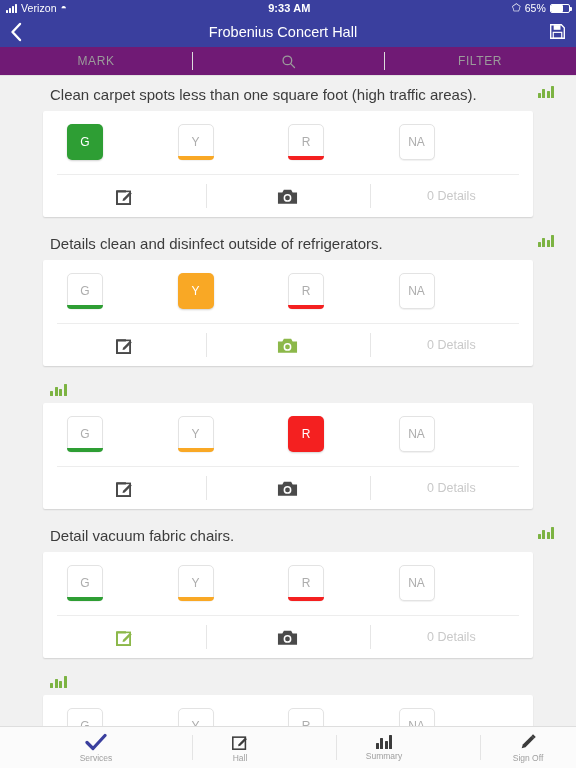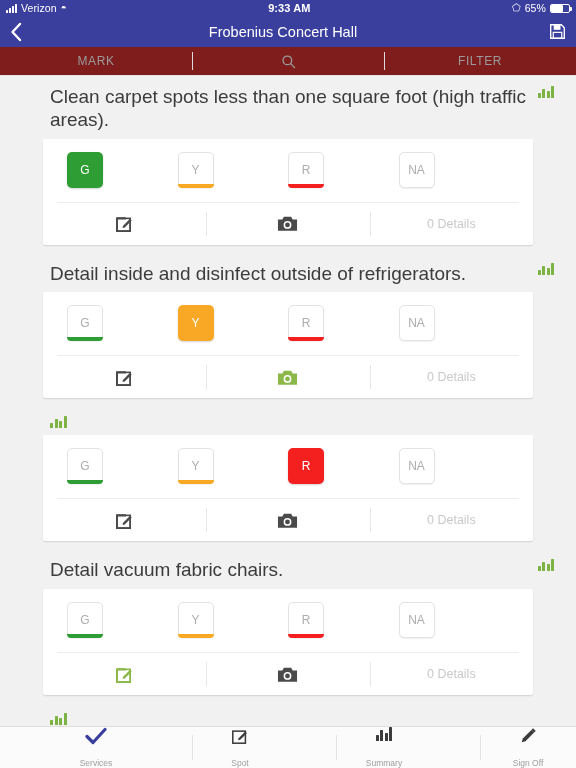--- a/index.html
+++ b/index.html
@@ -37,42 +37,42 @@
   }
   .nav-back { width: 26px; display: flex; align-items: center; cursor: pointer; }
   .nav-title {
     position: absolute; left: 0; right: 10px; text-align: center;
     font-size: 14.5px; pointer-events: none;
   }
   .nav-save { margin-left: auto; width: 24px; display: flex; justify-content: flex-end; cursor: pointer; z-index: 2; }
 
   
   .tabbar {
-    height: 29px; background: #7f1d1d; flex: 0 0 auto; display: flex;
+    height: 29px; background: #701a75; flex: 0 0 auto; display: flex;
     border-bottom: 1px solid #e2e2e2;
   }
   .tab {
     flex: 1; display: flex; align-items: center; justify-content: center;
     font-size: 12px; color: #9b9b9b; letter-spacing: .6px; cursor: pointer;
     position: relative;
   }
   .tab + .tab::before {
     content: ""; position: absolute; left: 0; top: 5px; bottom: 5px;
     width: 1px; background: #dcdcdc;
   }
 
   
   .content { flex: 1 1 auto; overflow: hidden; background: #f1f1f1; padding-top: 10px; }
 
   .item { margin: 0 0 18px 0; }
   .item-head {
     display: flex; align-items: flex-start; justify-content: space-between;
     padding: 0 22px 7px 50px;
   }
-  .item-title { font-size: 19px; color: #3c3c3c; line-height: 1.2; }
+  .item-title { font-size: 15px; color: #3c3c3c; line-height: 1.2; }
   .mini-chart { display: inline-flex; align-items: flex-end; gap: 1.5px; height: 12px; padding-top:2px; }
   .mini-chart i { width: 3px; display: block; background: #7cb342; border-radius: .5px; }
   .mini-chart i.b1 { height: 5px; }
   .mini-chart i.b2 { height: 9px; }
   .mini-chart i.b3 { height: 7px; }
   .mini-chart i.b4 { height: 12px; }
 
   .card {
     background: #fff; margin: 0 43px; border-radius: 2px;
     box-shadow: 0 1px 1.5px rgba(0,0,0,.13);
@@ -106,21 +106,21 @@
   }
   .act .lbl { font-size: 12.5px; color: #c9c9c9; }
 
   
   .bottomnav {
     height: 42px; background: #fbfbfb; border-top: 1px solid #dedede;
     flex: 0 0 auto; display: flex; position: relative; z-index: 5;
   }
   .bn {
     flex: 1; display: flex; flex-direction: column; align-items: center;
-    justify-content: space-between; gap: 2px; position: relative; cursor: pointer; margin-left: 48px;
+    justify-content: center; gap: 2px; position: relative; cursor: pointer; margin-left: 48px;
   }
   .bn + .bn::before {
     content:""; position:absolute; left:0; top:8px; bottom:8px; width:1px; background:#e4e4e4;
   }
   .bn .lbl { font-size: 8.5px; color: #a0a0a0; }
   .bn-bars { display:inline-flex; align-items:flex-end; gap:1.5px; height:14px; }
   .bn-bars i { width:3px; display:block; background:#3b3b3b; border-radius:.5px; }
   .bn-bars i.b1{height:6px}.bn-bars i.b2{height:11px}.bn-bars i.b3{height:8px}.bn-bars i.b4{height:14px}
 </style>
 </head>
@@ -234,21 +234,21 @@
               </svg>
             </div>
             <div class="act">
               <span class="lbl">0 Details</span>
             </div>
           </div>
         </div>
       </div>
       <div class="item">
         <div class="item-head">
-          <div class="item-title">Detail inside and disinfect outside of refrigerators.</div>
+          <div class="item-title">Details clean and disinfect outside of refrigerators.</div>
           <span class="mini-chart">
             <i class="b1"></i>
             <i class="b2"></i>
             <i class="b3"></i>
             <i class="b4"></i>
           </span>
         </div>
         <div class="card">
           <div class="ratings">
             <div class="rate-cell">
@@ -454,21 +454,21 @@
         <svg width="22" height="18" viewBox="0 0 22 18">
           <path d="M2 9.5 L8 15.5 L20 2.5" fill="none" stroke="#3a3f9e" stroke-width="3.2" stroke-linecap="round" stroke-linejoin="round"></path>
         </svg>
         <span class="lbl">Services</span>
       </div>
       <div class="bn">
         <svg width="18" height="18" viewBox="0 0 20 20">
           <rect x="2" y="4.6" width="14" height="13.4" fill="none" stroke="#3b3b3b" stroke-width="1.7"></rect>
           <path d="M8.5 12.4 L15.8 5.1 L17.6 6.9 L10.3 14.2 L7.9 14.8 Z" fill="#3b3b3b"></path>
         </svg>
-        <span class="lbl">Spot</span>
+        <span class="lbl">Hall</span>
       </div>
       <div class="bn">
         <span class="bn-bars">
           <i class="b1"></i>
           <i class="b2"></i>
           <i class="b3"></i>
           <i class="b4"></i>
         </span>
         <span class="lbl">Summary</span>
       </div>

